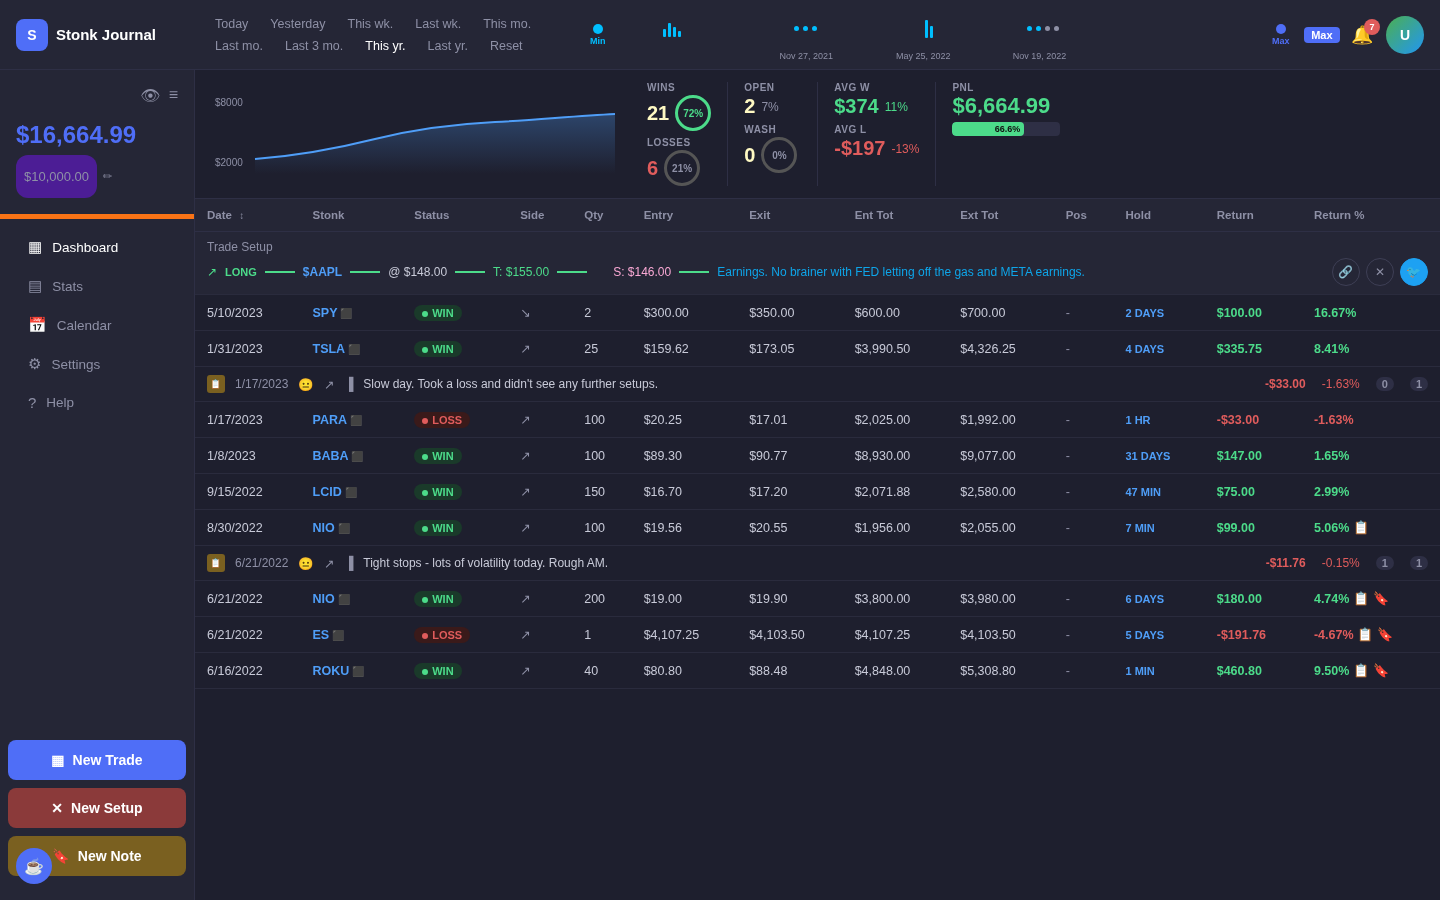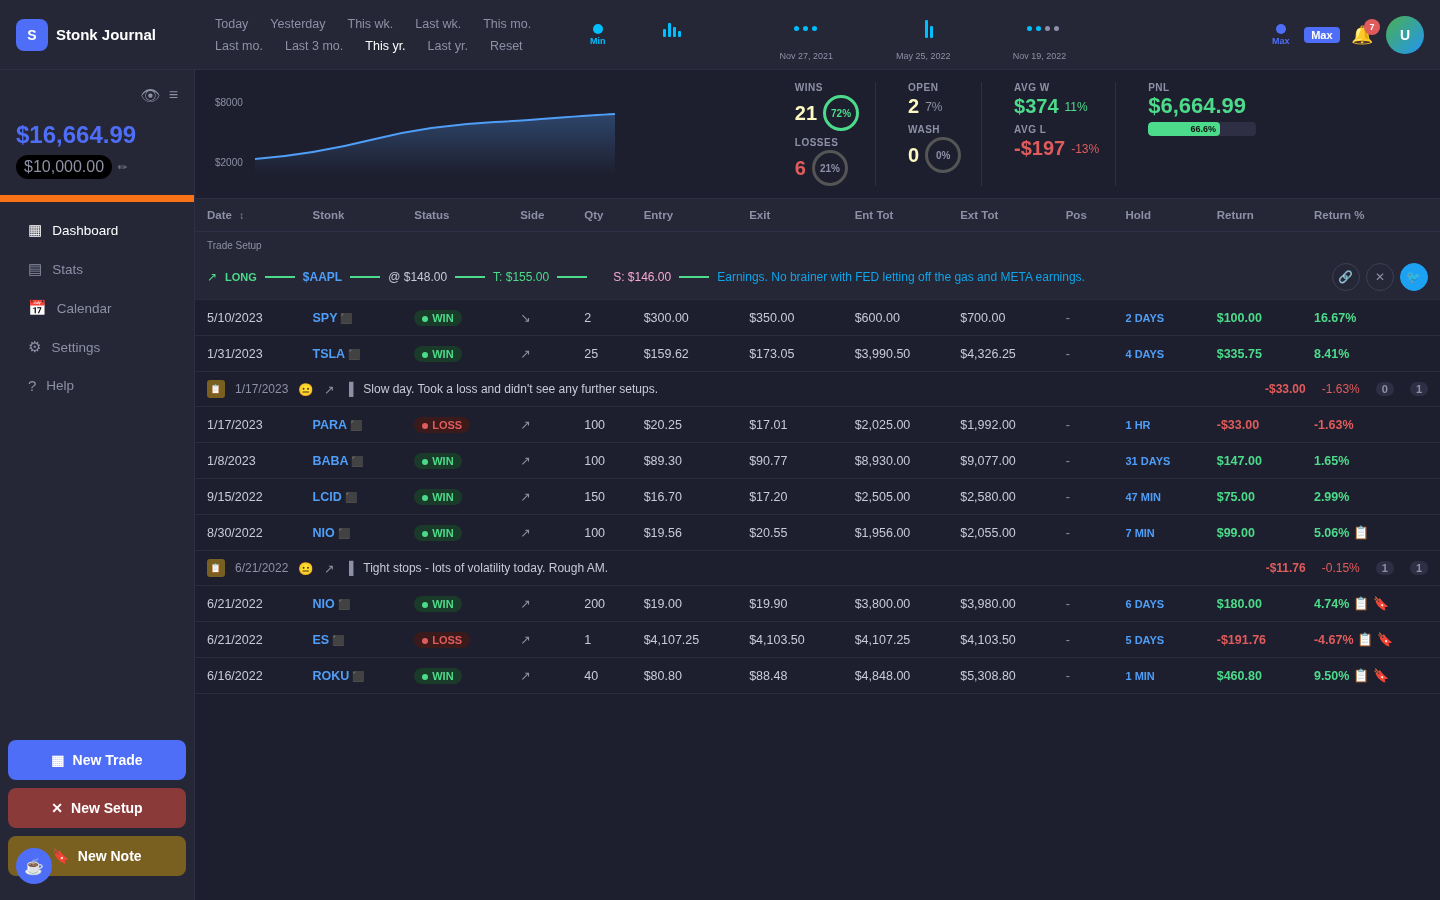--- a/index.html
+++ b/index.html
@@ -139,39 +139,39 @@
       width: 195px;
       background: #252636;
       border-right: 1px solid #2e2f45;
       display: flex;
       flex-direction: column;
       padding: 16px 0;
       flex-shrink: 0;
     }
     .balance-section {
       padding: 8px 16px 16px;
-      border-bottom: 7px solid #f97316;
+      border-bottom: 5px solid #f97316;
       margin-bottom: 8px;
     }
     .balance-amount {
       color: #4f6ef7;
       font-size: 24px;
       font-weight: 700;
     }
     .balance-account {
       display: flex;
       align-items: center;
       gap: 6px;
       margin-top: 6px;
     }
     .balance-account-value {
-      background: #000000;
+      background: #4c1d95;
       color: #8e90a6;
-      font-size: 16px;
-      padding: 3px 8px;
+      font-size: 13px;
+      padding: 14px 8px;
       border-radius: 12px;
       cursor: pointer;
     }
     .sidebar-controls {
       display: flex;
       justify-content: flex-end;
       padding: 0 16px 8px;
       gap: 8px;
     }
     .sidebar-control-btn {
@@ -266,22 +266,21 @@
       position: relative;
       flex-shrink: 0;
     }
     .chart-mini svg {
       width: 100%;
       height: 100%;
     }
     .stats-grid {
       display: flex;
       flex: 1;
-      gap: 16px;
-      justify-content: center;
+      gap: 0;
     }
     .stat-block {
       display: flex;
       flex-direction: column;
       align-items: flex-start;
       padding: 0 16px;
       border-right: 1px solid #2e2f45;
       min-width: 90px;
     }
     .stat-block:last-child { border-right: none; }
@@ -738,21 +737,21 @@
             <th>Pos</th>
             <th>Hold</th>
             <th>Return</th>
             <th>Return %</th>
           </tr>
         </thead>
         <tbody id="table-body">
 
           <tr class="setup-row">
             <td colspan="13">
-              <div style="font-size:10px;color:#8e90a6;margin-bottom:12px;">Trade Setup</div>
+              <div style="font-size:12px;color:#8e90a6;margin-bottom:4px;">Trade Setup</div>
               <div class="setup-content">
                 <span style="color:#4cdb8a;font-size:12px;">↗</span>
                 <span class="setup-long">LONG</span>
                 <span style="width:30px;height:2px;background:#4cdb8a;display:inline-block;"></span>
                 <span class="setup-ticker">$AAPL</span>
                 <span style="width:30px;height:2px;background:#4cdb8a;display:inline-block;"></span>
                 <span class="setup-price">@ $148.00</span>
                 <span style="width:30px;height:2px;background:#4cdb8a;display:inline-block;"></span>
                 <span style="color:#4cdb8a;font-size:12px;">T: $155.00</span>
                 <span style="width:30px;height:2px;background:#4cdb8a;display:inline-block;"></span>
@@ -866,21 +865,21 @@
       <td class="symbol-cell">LCID <span style="color:#555;font-size:10px;">⬛</span></td>
       <td>
         <span class="status-win">
           <span class="status-dot dot-green"></span>WIN
         </span>
       </td>
       <td class="neutral-cell"><span>↗</span></td>
       <td>150</td>
       <td>$16.70</td>
       <td>$17.20</td>
-      <td>$2,505.00</td>
+      <td>$2,071.88</td>
       <td>$2,580.00</td>
       <td class="neutral-cell">-</td>
       <td class="hold-cell">47 MIN</td>
       <td class="return-green">$75.00</td>
       <td class="return-green">2.99%</td>
     </tr>
             <tr>
       <td class="date-cell">8/30/2022</td>
       <td class="symbol-cell">NIO <span style="color:#555;font-size:10px;">⬛</span></td>
       <td>

